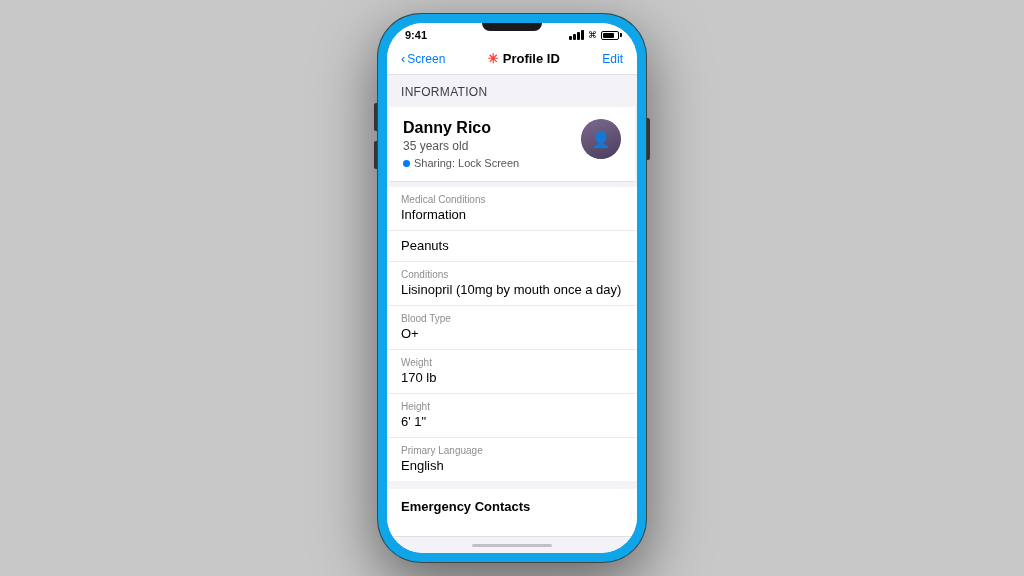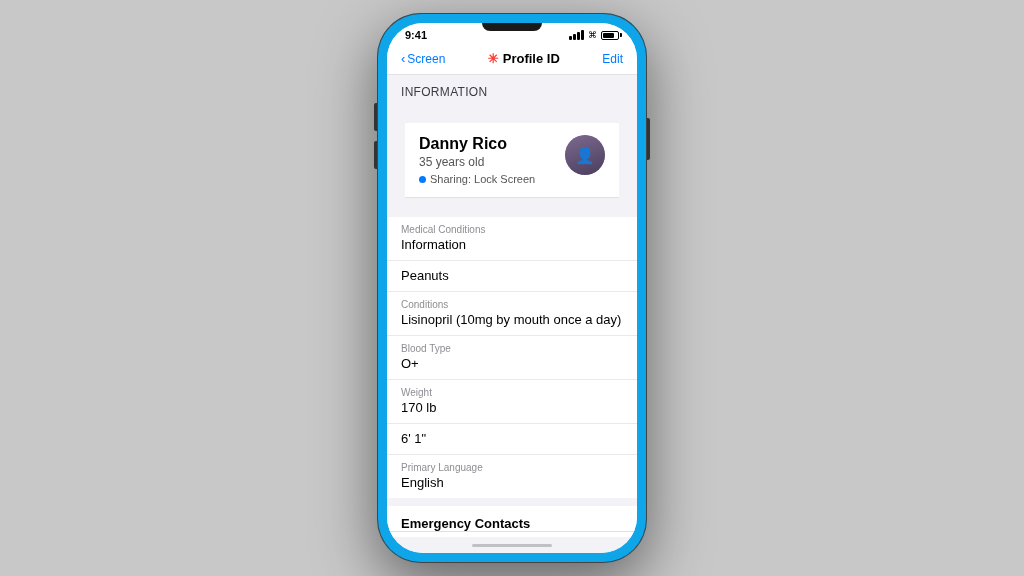--- a/index.html
+++ b/index.html
@@ -161,21 +161,21 @@
       font-size: 12px;
       font-weight: 400;
       color: #3c3c43;
       text-transform: uppercase;
       letter-spacing: 0.3px;
     }
 
     
     .profile-card {
       background: #fff;
-      margin: 18px;
+      margin: 2px;
       padding: 12px 14px;
       border-bottom: 1px solid #e0e0e5;
       display: flex;
       justify-content: space-between;
       align-items: flex-start;
     }
 
     .profile-info .profile-name {
       font-size: 16px;
       font-weight: 700;
@@ -223,21 +223,21 @@
       display: flex;
       align-items: center;
       justify-content: center;
       color: #c8b8d8;
       font-size: 16px;
     }
 
     
     .info-list {
       background: #fff;
-      margin-top: 19px;
+      margin-top: 5px;
     }
 
     .info-row {
       padding: 7px 14px 8px;
       border-bottom: 1px solid #e8e8ed;
     }
 
     .info-row:last-child {
       border-bottom: none;
     }
@@ -253,21 +253,21 @@
       color: #000;
     }
 
     
     .emergency-section {
       margin-top: 8px;
       background: #fff;
     }
 
     .emergency-header {
-      padding: 10px 14px 0;
+      padding: 10px 14px 22px;
       font-size: 13px;
       font-weight: 600;
       color: #000;
       border-bottom: 1px solid #e0e0e5;
     }
 
     .emergency-contact-row {
       padding: 7px 14px;
       border-bottom: 1px solid #e8e8ed;
     }
@@ -407,20 +407,21 @@
         </div>
         <div class="info-row">
           <div class="info-label">Blood Type</div>
           <div class="info-value">O+</div>
         </div>
         <div class="info-row">
           <div class="info-label">Weight</div>
           <div class="info-value">170 lb</div>
         </div>
         <div class="info-row">
+          <div class="info-label">Height</div>
           <div class="info-value">6' 1"</div>
         </div>
         <div class="info-row">
           <div class="info-label">Primary Language</div>
           <div class="info-value">English</div>
         </div>
       </div>
 
       <div class="emergency-section">
         <div class="emergency-header">Emergency Contacts</div>

